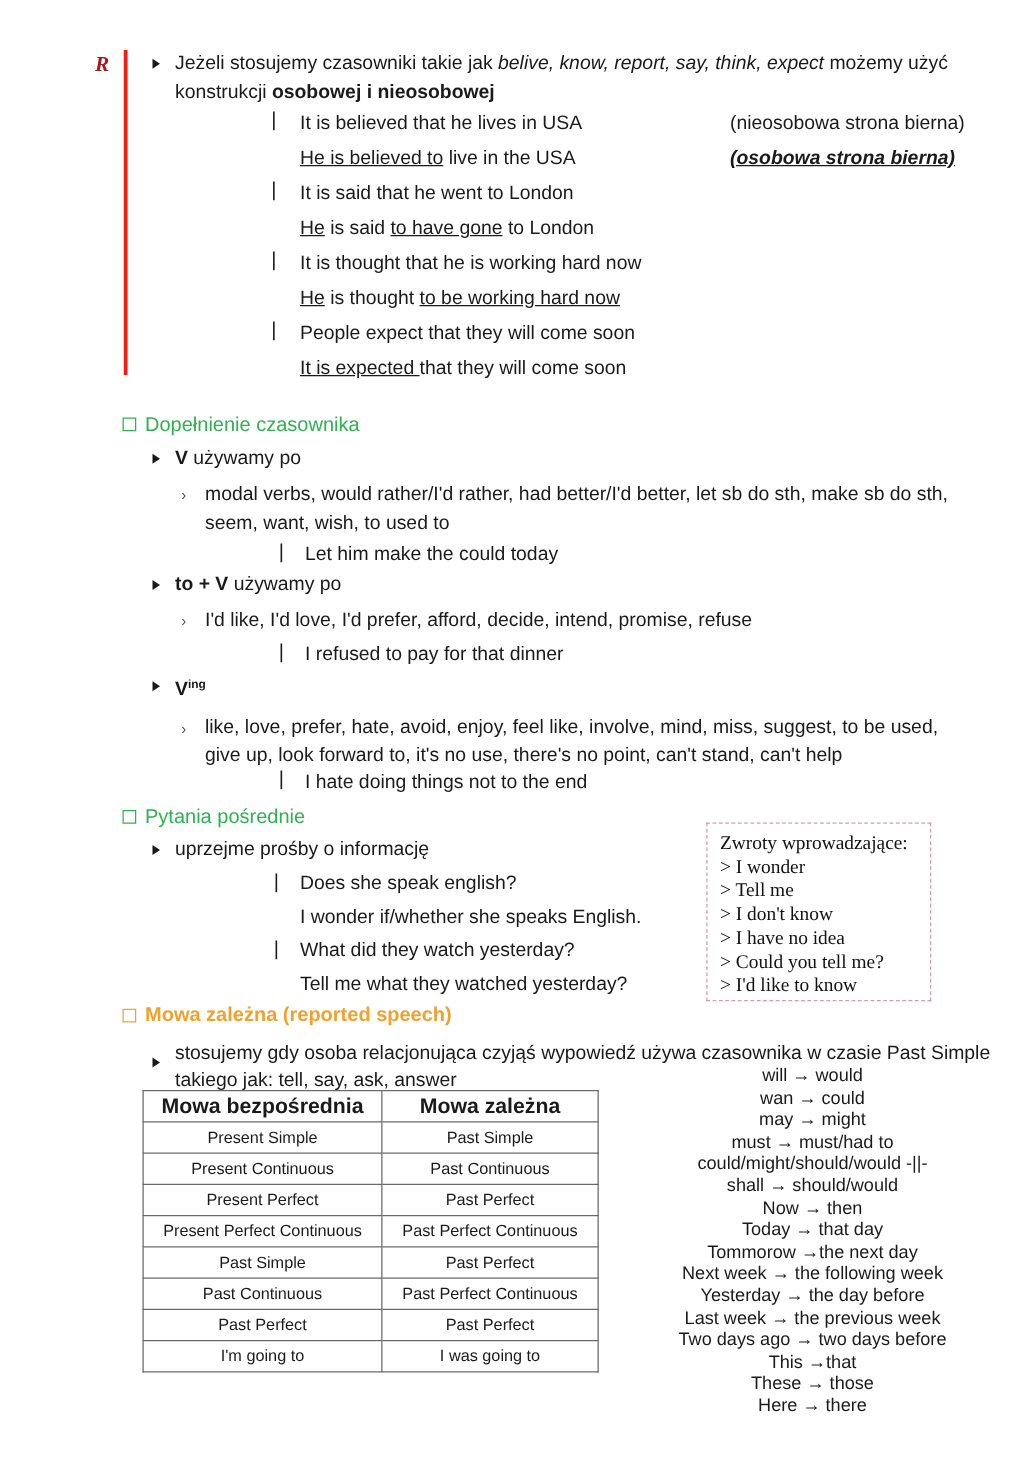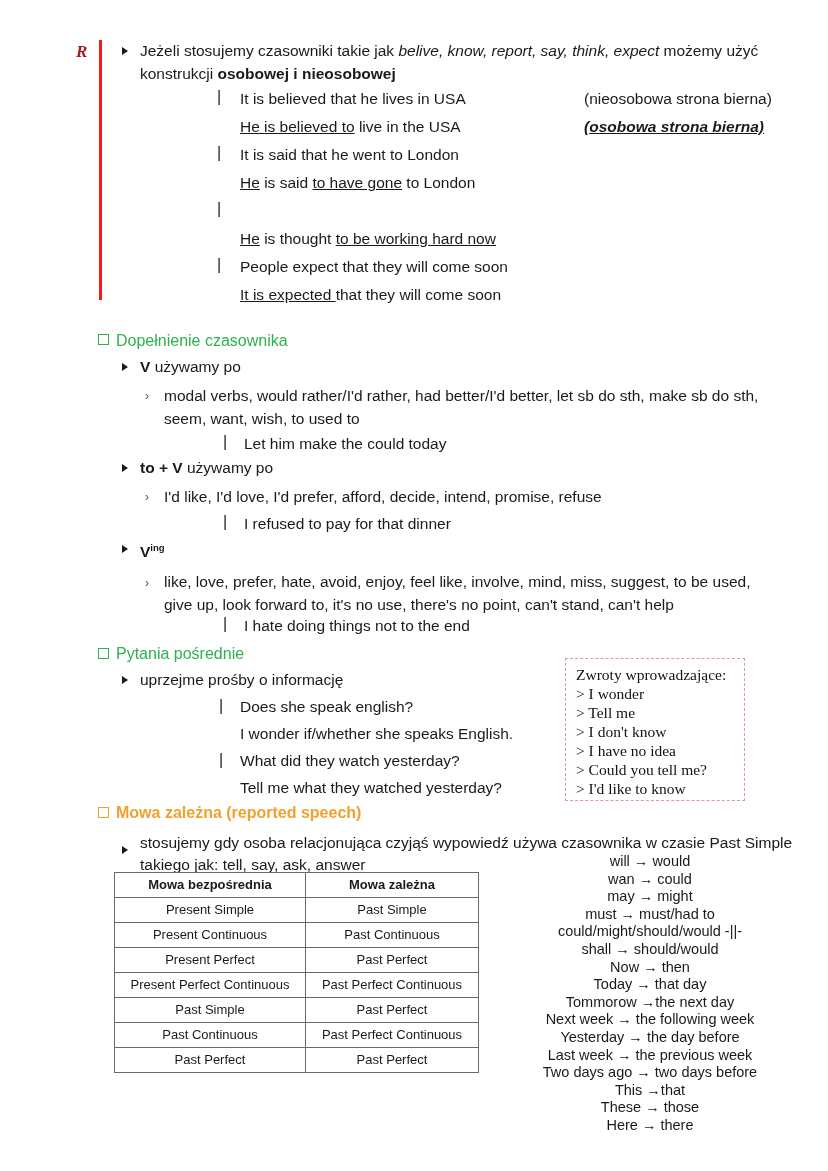--- a/index.html
+++ b/index.html
@@ -128,21 +128,21 @@
     font-size: 13px;
   }
   .tbl td, .tbl th {
     border: 1px solid #6a6a6a;
     text-align: center;
     padding: 4px 6px;
     font-weight: normal;
     line-height: 16px;
     color: #1a1a1a;
   }
-  .tbl th { font-weight: bold; font-size: 13px; }
+  .tbl th { font-weight: bold; font-size: 17px; }
   .tbl td.c0, .tbl th.c0 { width: 178px; }
   .tbl td.c1, .tbl th.c1 { width: 160px; }
 
   
   .translist {
     position: absolute;
     left: 500px;
     top: 853px;
     width: 300px;
     text-align: center;
@@ -173,20 +173,21 @@
   </div>
   <div class="t bi" style="left:584px; top:116px;">(osobowa strona bierna)</div>
 
   <div class="pipe" style="left:217px; top:145px;">|</div>
   <div class="t" style="left:240px; top:144px;">It is said that he went to London</div>
   <div class="t" style="left:240px; top:172px;">
     <span class="u">He</span><span> is said </span><span class="u">to have gone</span><span> to London</span>
   </div>
 
   <div class="pipe" style="left:217px; top:201px;">|</div>
+  <div class="t" style="left:240px; top:200px;">It is thought that he is working hard now</div>
   <div class="t" style="left:240px; top:228px;">
     <span class="u">He</span><span> is thought </span><span class="u">to be working hard now </span>
   </div>
 
   <div class="pipe" style="left:217px; top:257px;">|</div>
   <div class="t" style="left:240px; top:256px;">People expect that they will come soon</div>
   <div class="t" style="left:240px; top:284px;">
     <span class="u">It is expected </span><span>that they will come soon</span>
   </div>
 
@@ -280,20 +281,24 @@
         <td class="c0">Past Simple</td>
         <td class="c1">Past Perfect</td>
       </tr>
       <tr>
         <td class="c0">Past Continuous</td>
         <td class="c1">Past Perfect Continuous</td>
       </tr>
       <tr>
         <td class="c0">Past Perfect</td>
         <td class="c1">Past Perfect</td>
+      </tr>
+      <tr>
+        <td class="c0">I'm going to</td>
+        <td class="c1">I was going to</td>
       </tr>
     </tbody>
   </table>
 
   <div class="translist">
     <div>will → would</div>
     <div>wan → could</div>
     <div>may → might</div>
     <div>must → must/had to</div>
     <div>could/might/should/would -||-</div>

